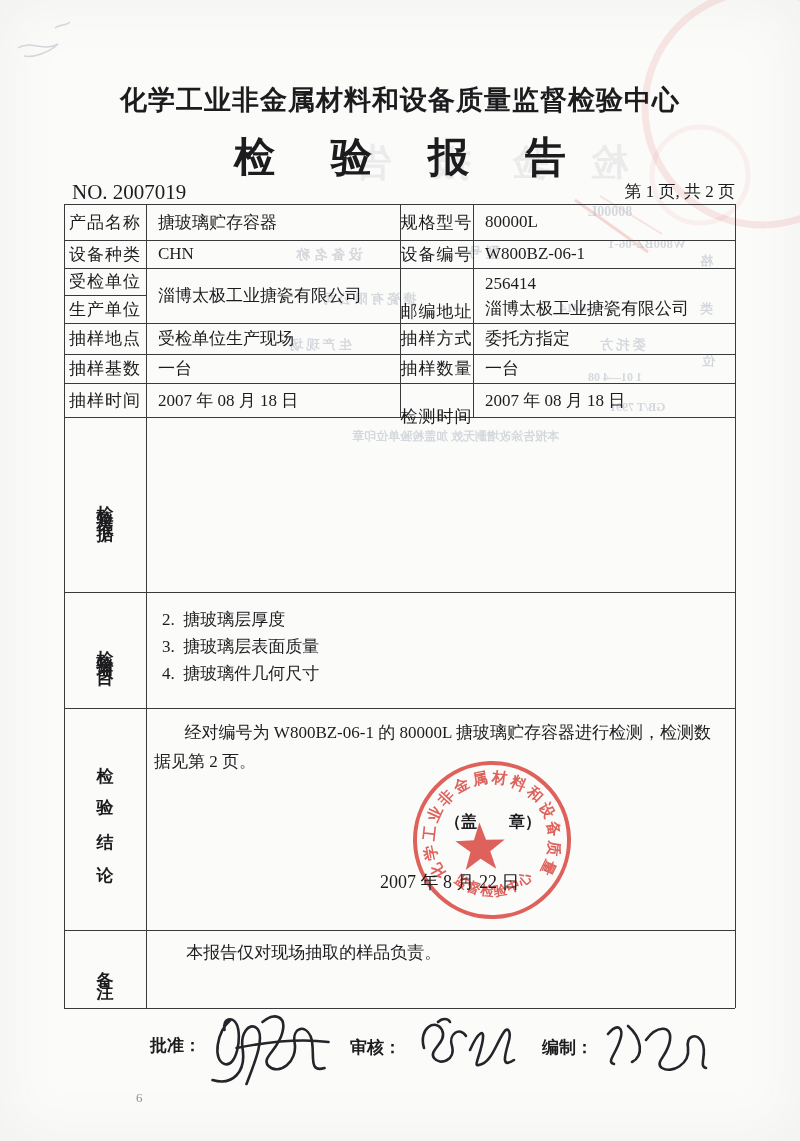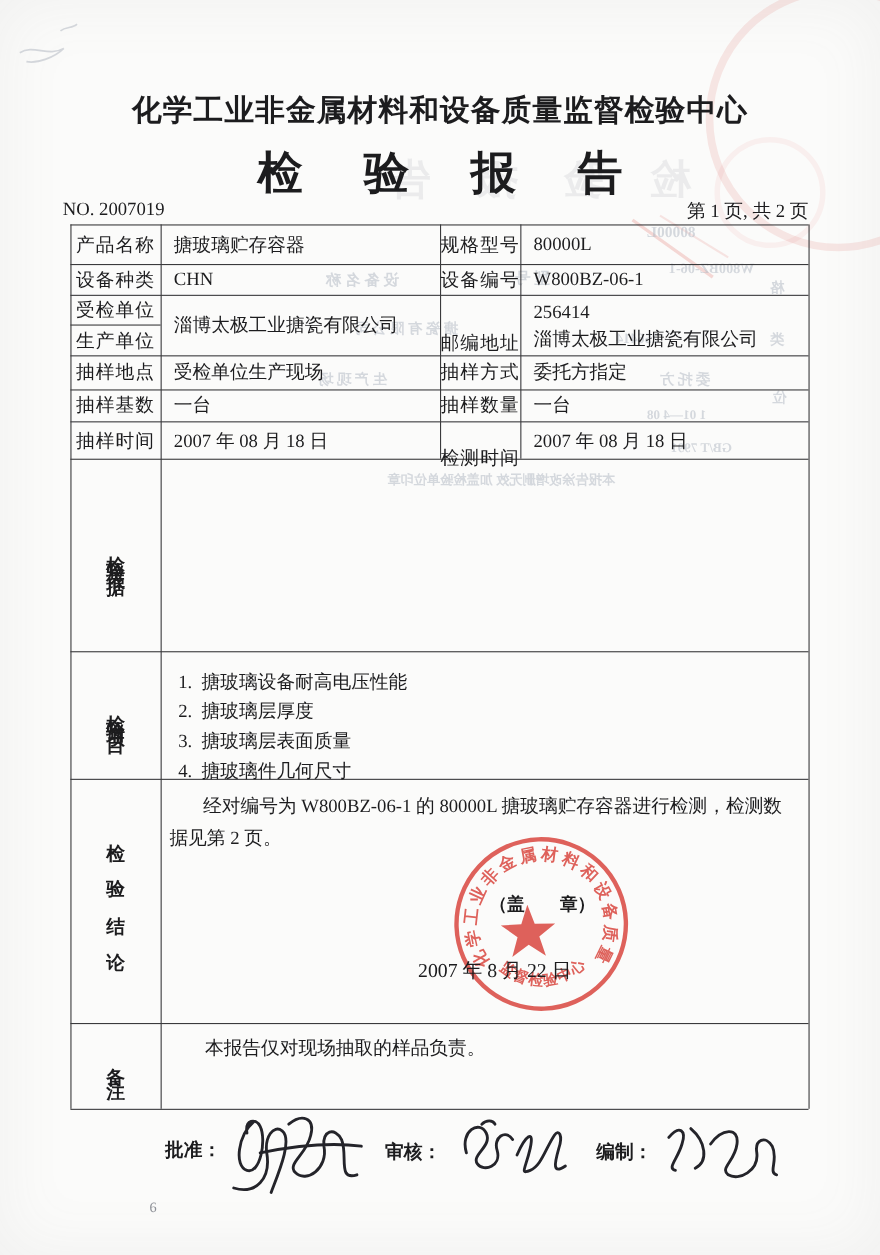--- a/index.html
+++ b/index.html
@@ -27,21 +27,21 @@
     left:0;top:130px;width:800px;text-align:center;
     font-family:"Liberation Sans","DejaVu Sans",sans-serif;
     font-weight:bold;font-size:41px;letter-spacing:56px;text-indent:56px;
   }
   .ghost-title{
     left:190px;top:138px;width:560px;text-align:center;
     font-family:"Liberation Sans","DejaVu Sans",sans-serif;
     font-weight:bold;font-size:37px;letter-spacing:42px;
     color:#7b828d;opacity:0.12;transform:scaleX(-1);
   }
-  .report-no{left:57px;top:180px;font-size:17px;text-align:center;}
+  .report-no{left:72px;top:180px;font-size:21px;text-align:center;}
   .page-indicator{left:575px;top:180px;width:160px;text-align:right;font-size:17px;}
   
   .hline{position:absolute;height:0;border-top:1.6px solid var(--line);z-index:2;}
   .vline{position:absolute;width:0;border-left:1.6px solid var(--line);z-index:2;}
   
   .cell{position:absolute;z-index:3;display:flex;align-items:center;font-size:17px;}
   .lbl{justify-content:center;text-align:center;letter-spacing:1px;}
   .val{padding-left:12px;}
   .val2lines{flex-direction:column;align-items:flex-start;justify-content:center;padding-left:12px;line-height:25px;}
   .vlabel-cell{justify-content:center;}
@@ -170,21 +170,20 @@
   <div class="cell val" style="left:473px;top:383px;width:262px;height:34px;">2007 年 08 月 18 日</div>
 
   <div class="cell vlabel-cell" style="left:64px;top:417px;width:82px;height:175px;">
     <span class="vlabel">检验依据</span>
   </div>
 
   <div class="cell vlabel-cell" style="left:64px;top:592px;width:82px;height:116px;">
     <span class="vlabel">检验项目</span>
   </div>
   <div class="list-block items-list" style="left:146px;top:592px;width:589px;height:116px;padding:14px 0 0 16px;box-sizing:border-box;">
-      <div class="list-line">1.  搪玻璃设备耐高电压性能</div>
       <div class="list-line">2.  搪玻璃层厚度</div>
       <div class="list-line">3.  搪玻璃层表面质量</div>
       <div class="list-line">4.  搪玻璃件几何尺寸</div>
     </div>
 
   <div class="cell vlabel-cell" style="left:64px;top:708px;width:82px;height:222px;">
     <span class="vlabel vlabel-wide">检验结论</span>
   </div>
   <div class="conclusion-text" style="left:146px;top:708px;width:560px;">经对编号为 W800BZ-06-1 的 80000L 搪玻璃贮存容器进行检测，检测数据见第 2 页。</div>
 

